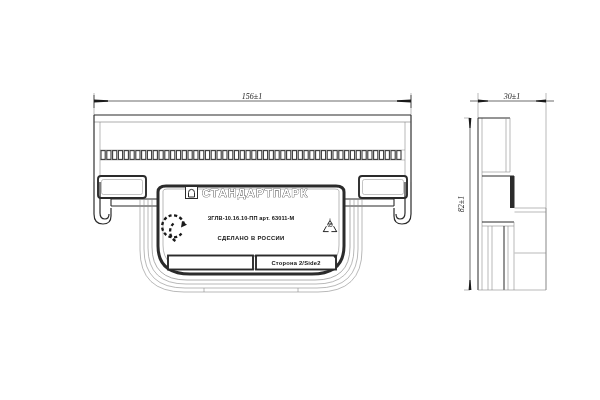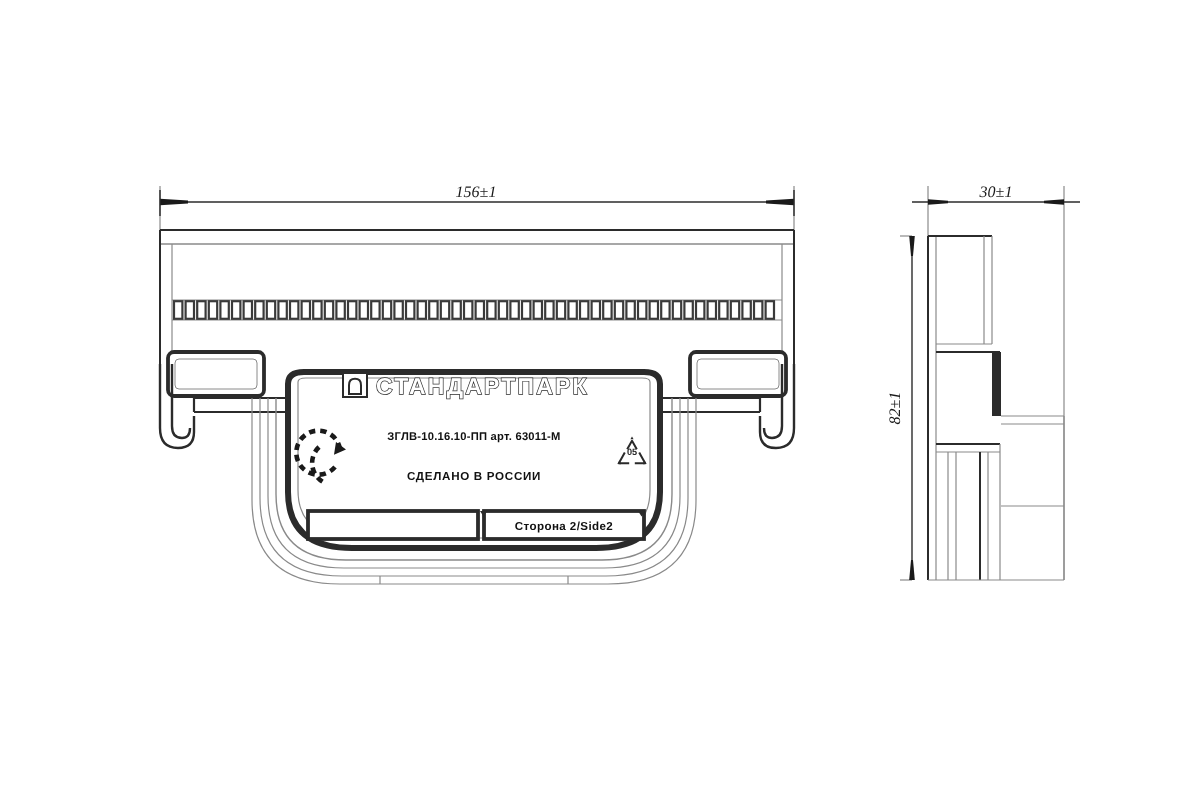--- a/index.html
+++ b/index.html
@@ -10,21 +10,21 @@
   }
   body {
     width: 600px;
     height: 400px;
     font-family: "Liberation Sans", sans-serif;
     overflow: hidden;
     position: relative;
   }
   #drawing-root {
     position: absolute;
-    left: 4px; top: 0;
+    left: 18px; top: 0;
     width: 580px;
     height: 400px;
   }
   svg {
     display: block;
   }
   .dim-text {
     font-family: "Liberation Serif", serif;
     font-style: italic;
     font-size: 8px;

